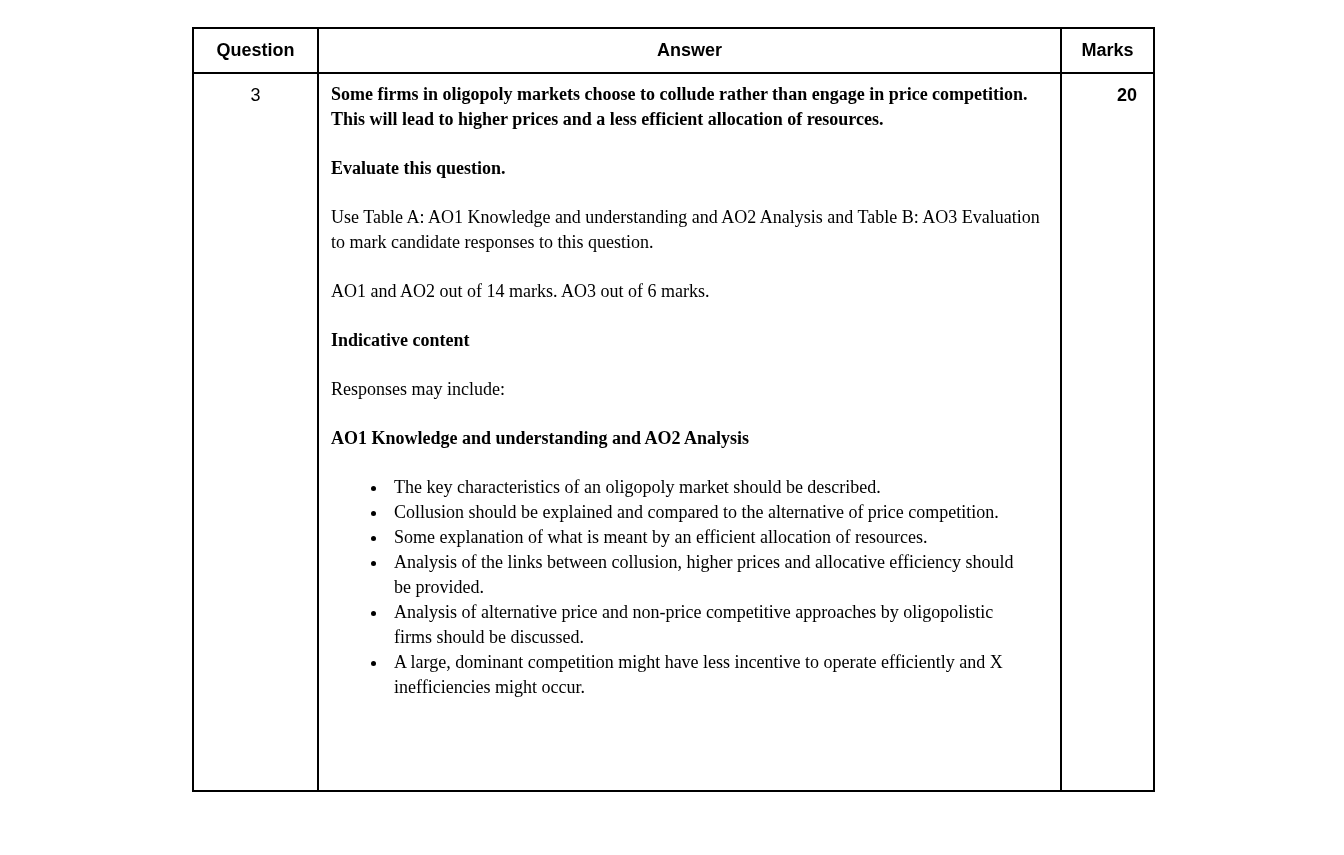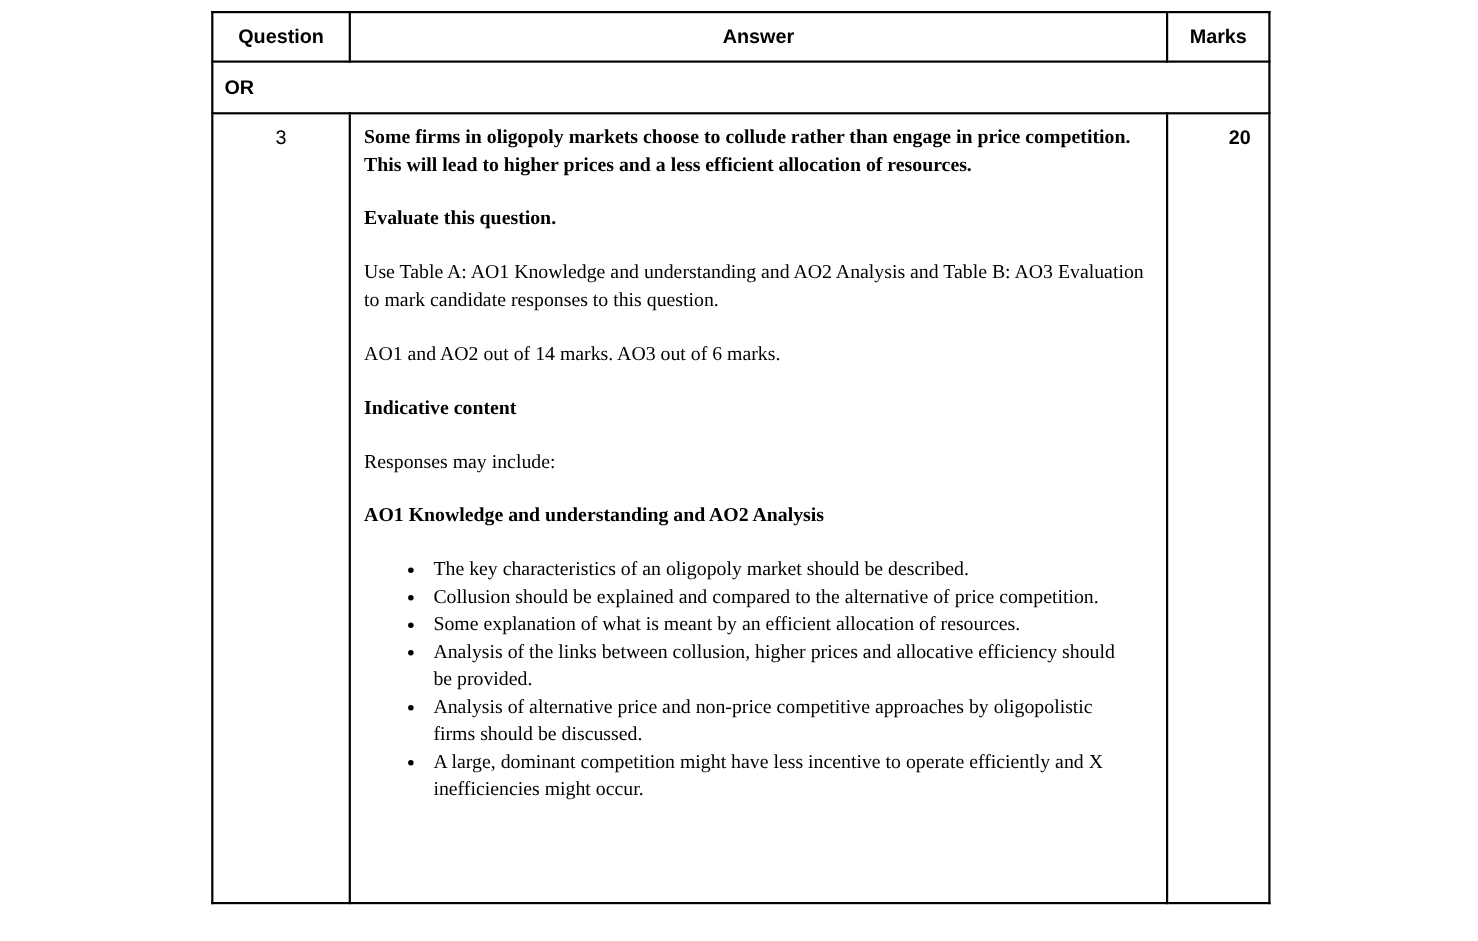--- a/index.html
+++ b/index.html
@@ -12,21 +12,21 @@
   .page {
     position: relative;
     width: 1344px;
     height: 855px;
     background: #ffffff;
     overflow: hidden;
   }
   table.mark-table {
     position: absolute;
     left: 192px;
-    top: 10px;
+    top: 27px;
     width: 961px;
     border-collapse: collapse;
     table-layout: fixed;
     font-size: 18px;
     line-height: 25px;
   }
   table.mark-table, table.mark-table th, table.mark-table td {
     border: 2px solid #000000;
   }
   col.c-question { width: 125px; }
@@ -88,23 +88,20 @@
       <col class="c-question">
       <col class="c-answer">
       <col class="c-marks">
     </colgroup>
     <tbody>
       <tr class="header-row">
         <th>Question</th>
         <th>Answer</th>
         <th>Marks</th>
       </tr>
-      <tr class="or-row">
-        <td colspan="3">OR</td>
-      </tr>
       <tr class="main-row">
         <td class="q-cell">3</td>
         <td class="a-cell">
           <p class="bold">Some firms in oligopoly markets choose to collude rather than engage in price competition. This will lead to higher prices and a less efficient allocation of resources.</p>
           <p class="bold">Evaluate this question.</p>
           <p>Use Table A: AO1 Knowledge and understanding and AO2 Analysis and Table B: AO3 Evaluation to mark candidate responses to this question.</p>
           <p>AO1 and AO2 out of 14 marks. AO3 out of 6 marks.</p>
           <p class="bold">Indicative content</p>
           <p>Responses may include:</p>
           <p class="bold">AO1 Knowledge and understanding and AO2 Analysis</p>

